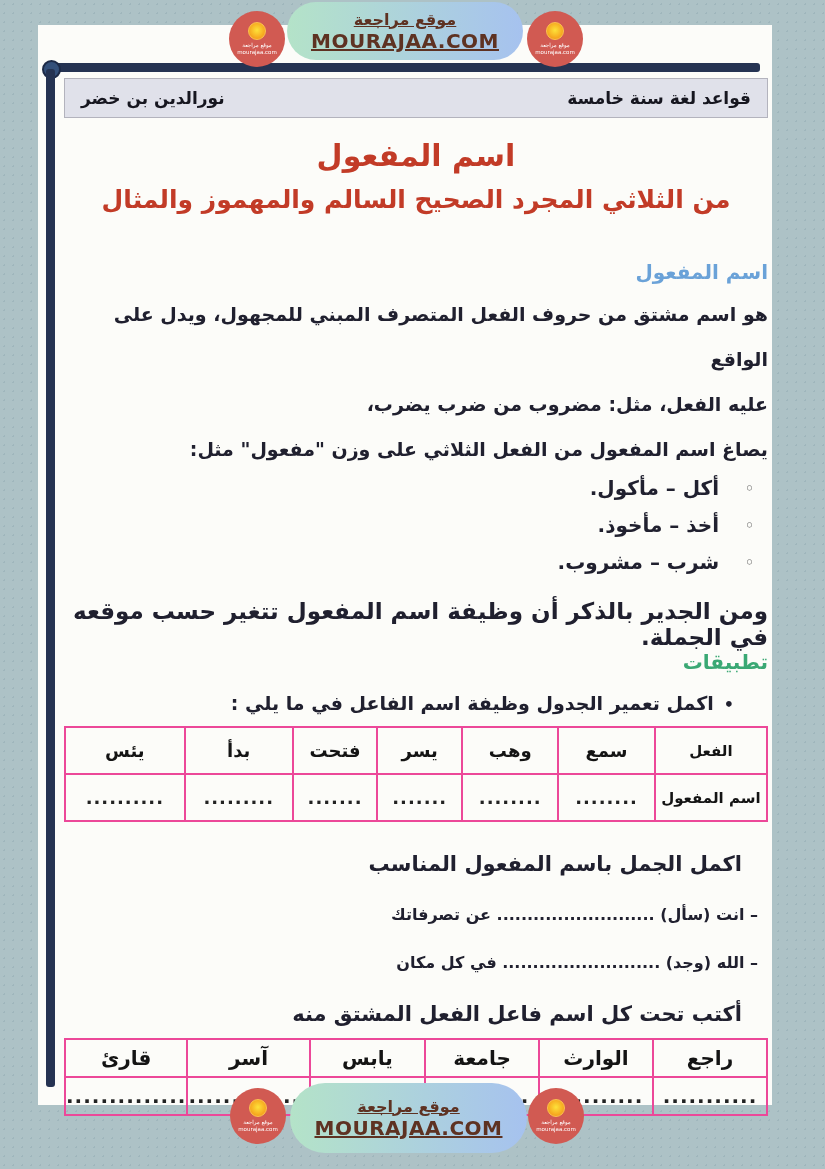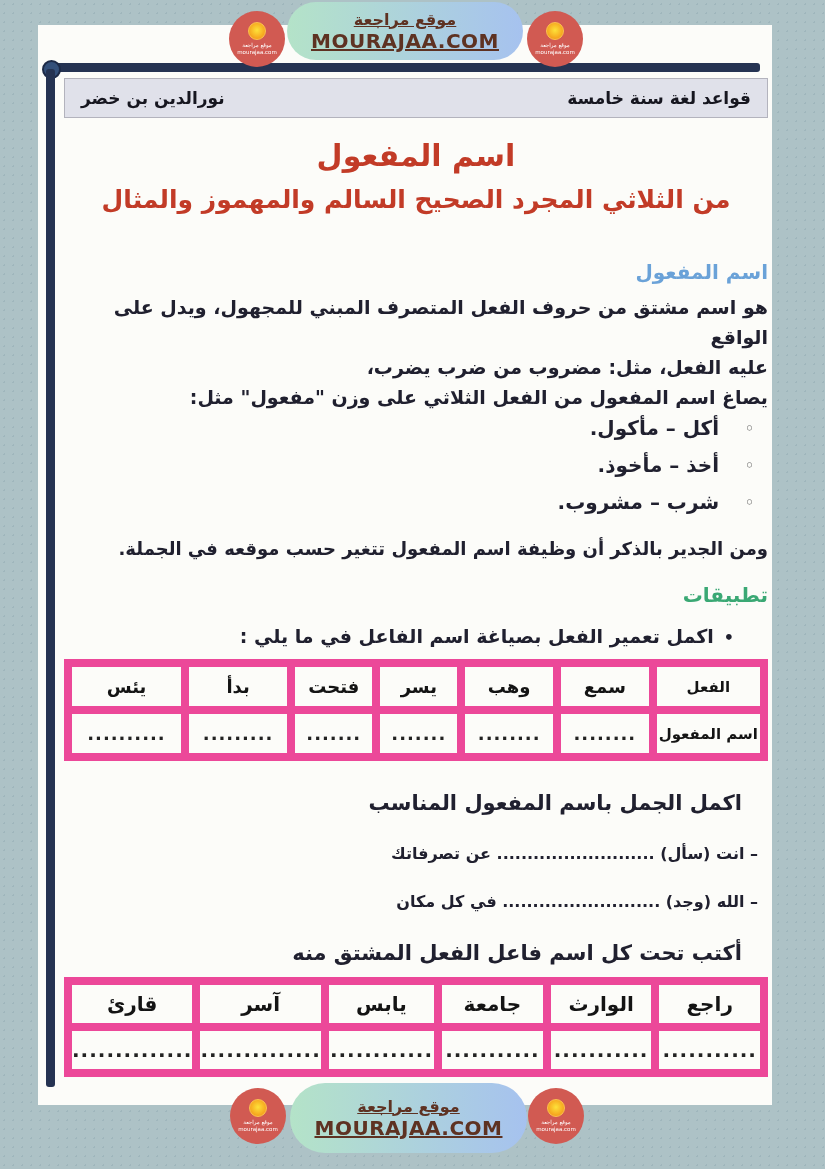--- a/index.html
+++ b/index.html
@@ -40,49 +40,49 @@
     display:flex; justify-content:space-between; align-items:center;
     padding:0 16px; font-weight:bold; font-size:17px; color:#16161f;
   }
 
   .main-title { text-align:center; color:#c23b27; margin-top:20px; }
   .title-line1 { font-size:30px; font-weight:bold; }
   .title-line2 { font-size:25px; font-weight:bold; margin-top:12px; }
 
   .lesson-heading { margin-top:46px; color:#6aa2d8; font-size:20px; font-weight:bold; }
 
-  .para { margin-top:8px; font-size:19px; font-weight:bold; line-height:30px; }
+  .para { margin-top:8px; font-size:19px; font-weight:bold; line-height:45px; }
 
   .examples { list-style:none; margin-top:4px; padding-right:14px; }
   .examples li { display:flex; align-items:center; margin-bottom:13px; font-size:20px; font-weight:bold; }
   .examples .blt { color:#6a6a6a; font-size:14px; margin-left:26px; }
 
-  .note { margin-top:24px; font-size:18px; font-weight:bold; }
-
-  .apps-heading { margin-top:24px; color:#3aa874; font-size:20px; font-weight:bold; }
+  .note { margin-top:24px; font-size:23px; font-weight:bold; }
+
+  .apps-heading { color:#3aa874; font-size:20px; font-weight:bold; }
 
   .instruction1 { margin-top:18px; padding-right:34px; font-size:19px; font-weight:bold; }
   .instruction1 .blt { margin-left:10px; font-size:16px; }
 
   table { width:100%; border-collapse:collapse; direction:rtl; }
   td {
-    border:8px solid #ec4899; text-align:center; vertical-align:middle;
+    border:2px solid #ec4899; text-align:center; vertical-align:middle;
     font-weight:bold; color:#141414;
   }
   .t1 { margin-top:12px; }
   .t1 td { height:47px; font-size:18px; }
   .t1 .lbl { width:16%; font-size:15px; }
   .dots { font-size:13px; letter-spacing:1px; color:#222; }
 
   .instruction2 { margin-top:30px; padding-right:26px; font-size:21px; font-weight:bold; }
 
   .fill-line { margin-top:29px; padding-right:10px; font-size:16px; font-weight:bold; }
 
   .t2 { margin-top:12px; }
-  .t2 td { height:46px; font-size:20px; width:16.66%; }
+  .t2 td { height:38px; font-size:20px; width:16.66%; }
 
   
   .pill {
     position:absolute; display:flex; flex-direction:column; align-items:center;
     justify-content:center; background:linear-gradient(90deg,#b4e3c8,#a6c2ef);
     z-index:5;
   }
   .pill.top { left:287px; top:2px; width:236px; height:58px; border-radius:30px; }
   .pill.bottom { left:290px; top:1083px; width:237px; height:70px; border-radius:35px; }
   .site-name {
@@ -152,21 +152,21 @@
           <span class="blt">◦</span>
           <span>شرب – مشروب.</span>
         </li>
       </ul>
 
       <div class="note">ومن الجدير بالذكر أن وظيفة اسم المفعول تتغير حسب موقعه في الجملة.</div>
 
       <div class="apps-heading">تطبيقات</div>
 
       <div class="instruction1">
-        <span class="blt">•</span><span>اكمل تعمير الفعل بصياغة اسم الفاعل في ما يلي :</span>
+        <span class="blt">•</span><span>اكمل تعمير الجدول وظيفة اسم الفاعل في ما يلي :</span>
       </div>
 
       <table class="t1">
         <tbody>
             <tr>
           <td class="lbl">الفعل</td>
           <td>سمع</td>
           <td>وهب</td>
           <td>يسر</td>
           <td>فتحت</td>

